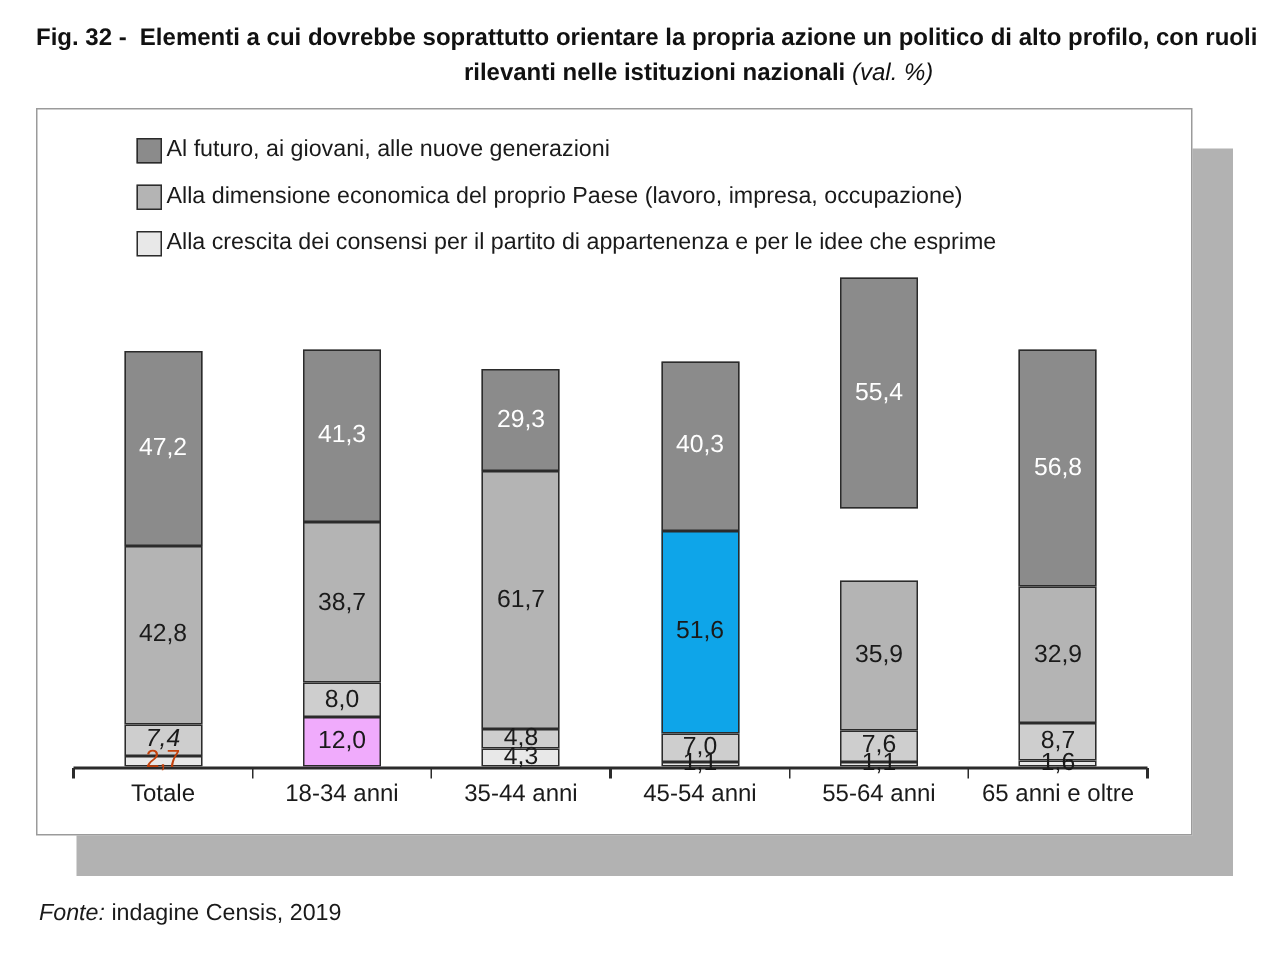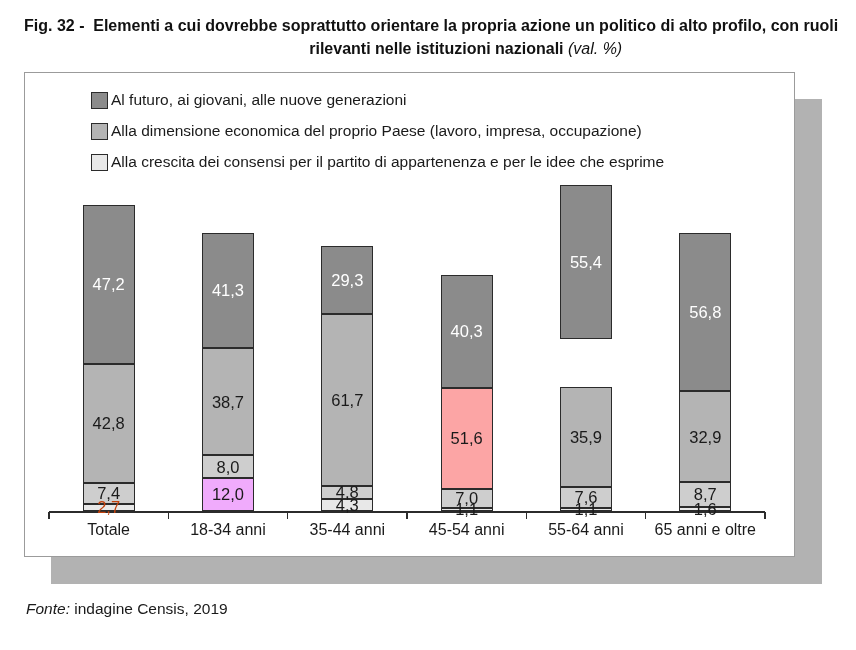--- a/index.html
+++ b/index.html
@@ -107,27 +107,27 @@
   <div class="plot-area">
     <div class="x-axis-line"></div>
   <div class="axis-tick" style="left: -0.75px;"></div>
       <div class="axis-tick" style="left: 118.583px;"></div>
       <div class="axis-tick" style="left: 237.917px;"></div>
       <div class="axis-tick" style="left: 357.25px;"></div>
       <div class="axis-tick" style="left: 476.583px;"></div>
       <div class="axis-tick" style="left: 595.917px;"></div>
       <div class="axis-tick" style="left: 715.25px;"></div>
       <div class="bar-group" style="left: 33.6667px; width: 52px;">
-        <div class="bar-segment" style="height: 159px; background: rgb(139, 139, 139);">
+        <div class="bar-segment" style="height: 130px; background: rgb(139, 139, 139);">
           <span class="bar-value-label" style="color: rgb(255, 255, 255);">47,2</span>
         </div>
         <div class="bar-segment" style="height: 118.984px; background: rgb(180, 180, 180);">
           <span class="bar-value-label" style="color: rgb(26, 26, 26);">42,8</span>
         </div>
-        <div class="bar-segment" style="height: 20.572px; background: rgb(206, 206, 206);">
+        <div class="bar-segment" style="height: 20.572px; background: rgb(206, 206, 206); font-style: italic;">
           <span class="bar-value-label" style="color: rgb(26, 26, 26);">7,4</span>
         </div>
         <div class="bar-segment" style="height: 7.506px; background: rgb(232, 232, 232);">
           <span class="bar-value-label" style="color: #c2410c;">2,7</span>
         </div>
       </div>
       <div class="bar-group" style="left: 153px; width: 52px;">
         <div class="bar-segment" style="height: 114.814px; background: rgb(139, 139, 139);">
           <span class="bar-value-label" style="color: rgb(255, 255, 255);">41,3</span>
         </div>
@@ -152,21 +152,21 @@
           <span class="bar-value-label" style="color: rgb(26, 26, 26);">4,8</span>
         </div>
         <div class="bar-segment" style="height: 11.954px; background: rgb(232, 232, 232);">
           <span class="bar-value-label" style="color: rgb(26, 26, 26);">4,3</span>
         </div>
       </div>
       <div class="bar-group" style="left: 391.667px; width: 52px;">
         <div class="bar-segment" style="height: 112.034px; background: rgb(139, 139, 139);">
           <span class="bar-value-label" style="color: rgb(255, 255, 255);">40,3</span>
         </div>
-        <div class="bar-segment" style="height: 101px; background: #fca5a5;">
+        <div class="bar-segment" style="height: 135px; background: #0ea5e9;">
           <span class="bar-value-label" style="color: rgb(26, 26, 26);">51,6</span>
         </div>
         <div class="bar-segment" style="height: 19.46px; background: rgb(206, 206, 206);">
           <span class="bar-value-label" style="color: rgb(26, 26, 26);">7,0</span>
         </div>
         <div class="bar-segment" style="height: 3.058px; background: rgb(232, 232, 232);">
           <span class="bar-value-label" style="color: rgb(26, 26, 26);">1,1</span>
         </div>
       </div>
       <div class="bar-group" style="left: 511px; width: 52px;">

